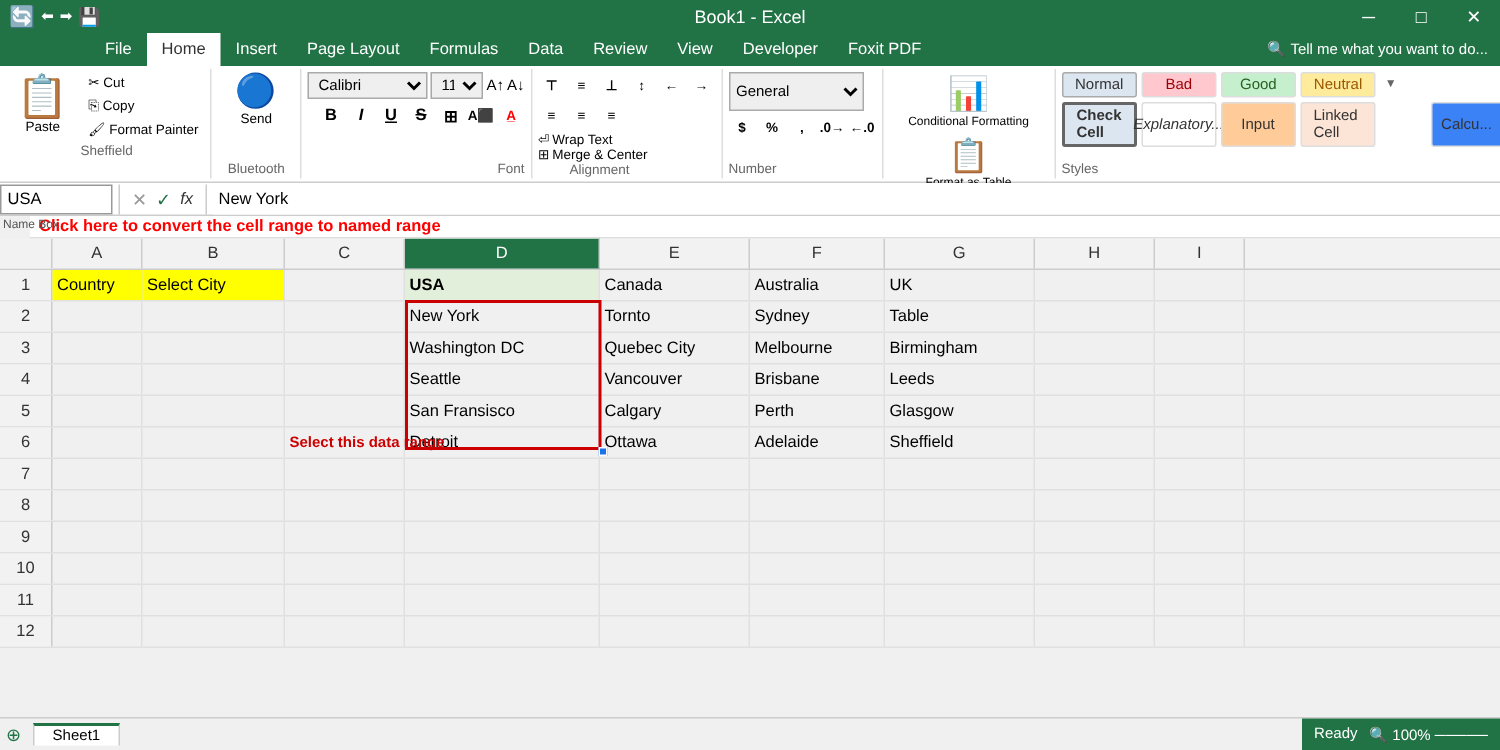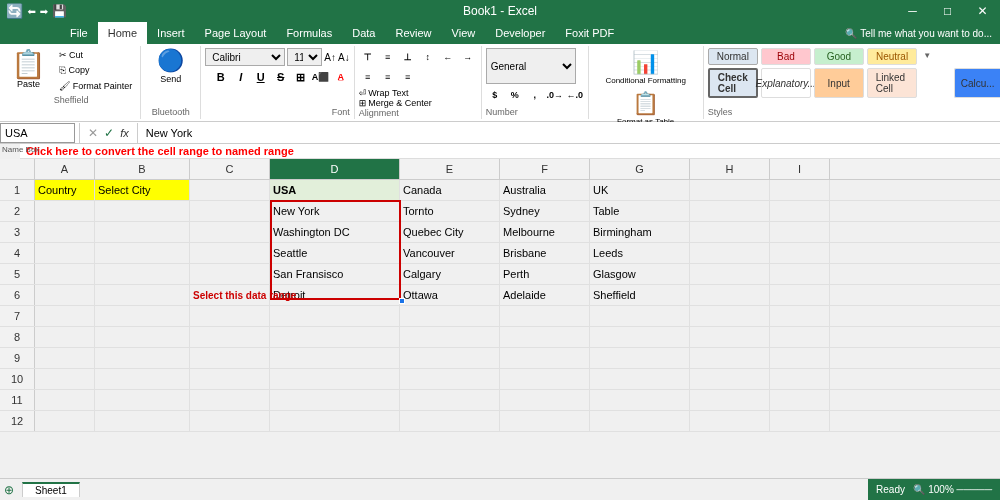--- a/index.html
+++ b/index.html
@@ -247,21 +247,21 @@
       padding: 2px 3px;
       cursor: pointer;
       text-align: center;
       min-width: 52px;
     }
     .cond-format-icon {
       font-size: 22px;
     }
     .number-select {
       font-size: 10px;
-      height: 36px;
+      height: 26px;
       border: 1px solid #aaa;
       width: 85px;
     }
 
     .formula-bar-name-box {
       width: 75px;
       height: 20px;
       border: 1px solid #999;
       font-size: 11px;
       padding: 1px 4px;
@@ -380,21 +380,21 @@
         <div class="font-btn" style="font-size:9px;">≡</div>
       </div>
       <div style="display:flex;gap:2px;font-size:9px;cursor:pointer;">
         <span>⏎</span>
           <span>Wrap Text</span>
       </div>
       <div style="display:flex;gap:2px;font-size:9px;cursor:pointer;">
         <span>⊞</span>
           <span>Merge &amp; Center</span>
       </div>
-      <div style="font-size:9px;color:#666;margin-top:auto;">Alignment</div>
+      <div style="font-size:9px;color:#666;margin-top:auto;margin-left:21px;">Alignment</div>
     </div>
 
     <div style="display:flex;flex-direction:column;padding:2px 4px;border-right:1px solid #ddd;min-width:90px;">
       <select class="number-select" style="width:90px;margin-bottom:2px;">
         <option>General</option>
       </select>
       <div style="display:flex;gap:2px;margin-bottom:2px;">
         <div class="font-btn" style="font-size:9px;">$</div>
         <div class="font-btn" style="font-size:9px;">%</div>
         <div class="font-btn" style="font-size:9px;">,</div>

